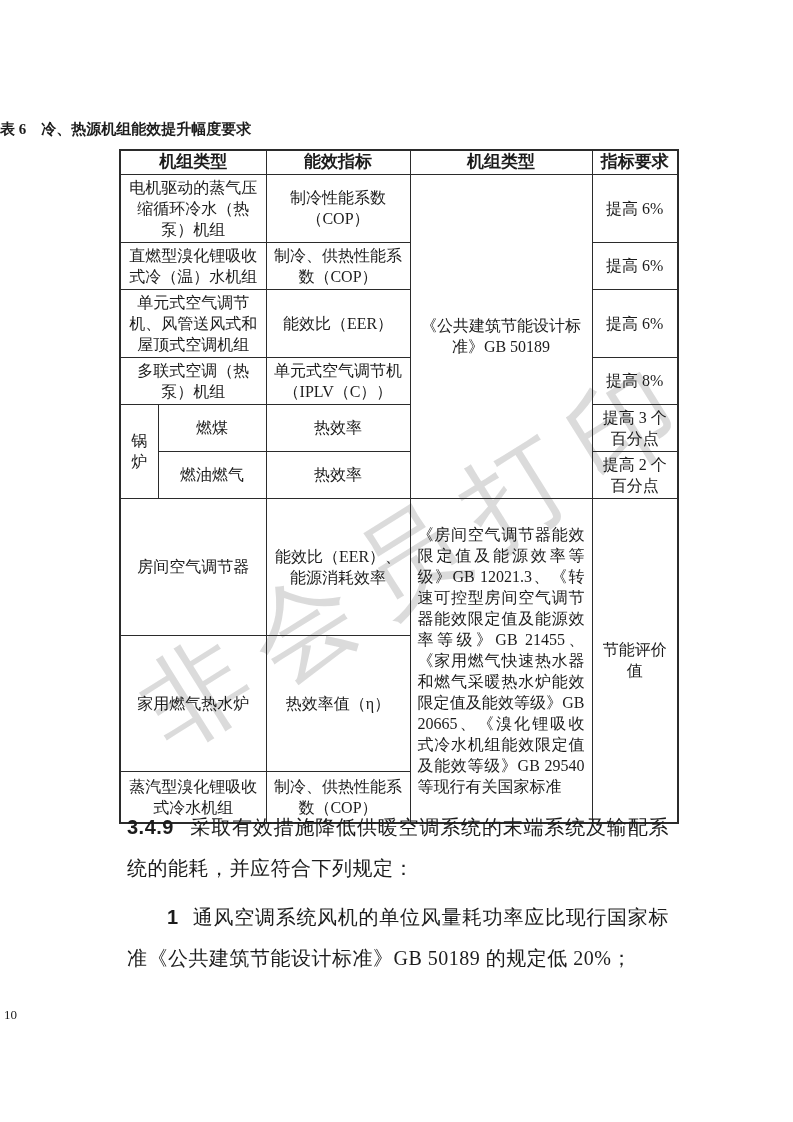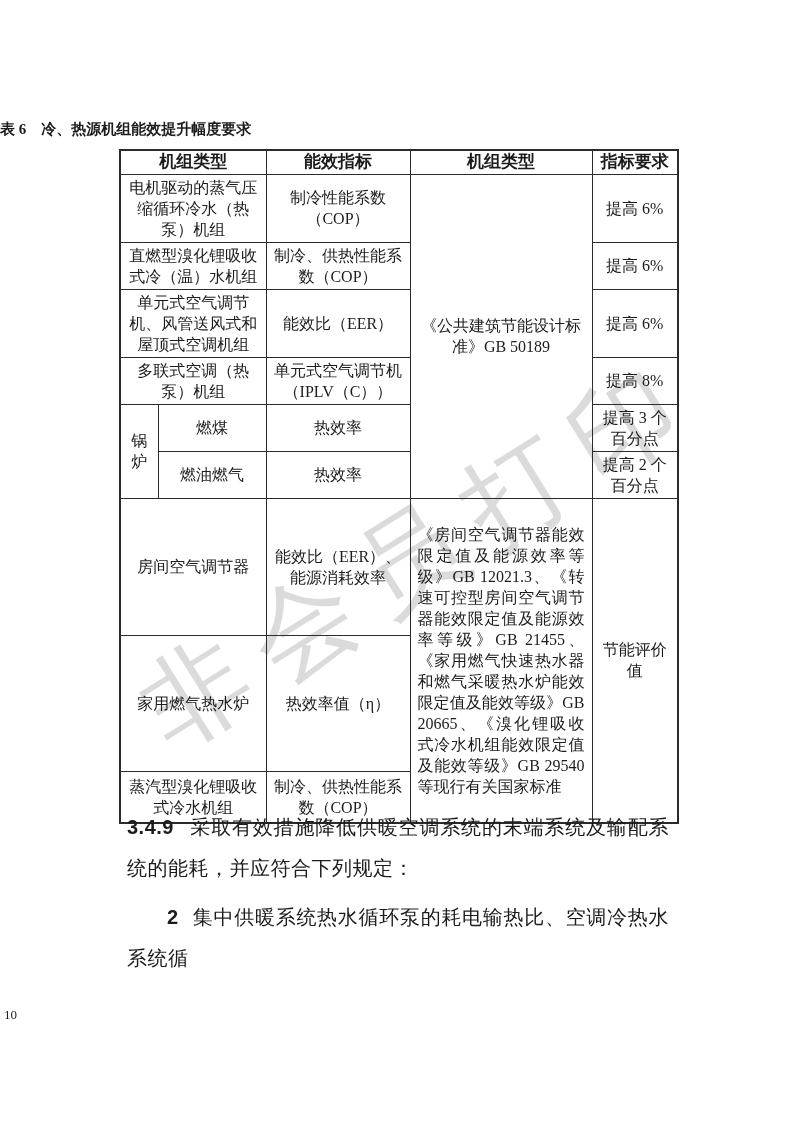--- a/index.html
+++ b/index.html
@@ -156,17 +156,17 @@
       <td>制冷、供热性能系数（COP）</td>
     </tr>
   </tbody>
 </table>
 
 <div class="bodytext">
   <p>
     <b class="num">3.4.9</b><span>采取有效措施降低供暖空调系统的末端系统及输配系统的能耗，并应符合下列规定：</span>
   </p>
   <p class="item">
-    <b class="num">2</b><span>集中供暖系统热水循环泵的耗电输热比、空调冷热水系统循</span>
+    <b class="num">1</b><span>通风空调系统风机的单位风量耗功率应比现行国家标准《公共建筑节能设计标准》GB 50189 的规定低 20%；</span>
   </p>
 </div>
 
 <div class="pagenum">10</div>
 
 </body></html>

